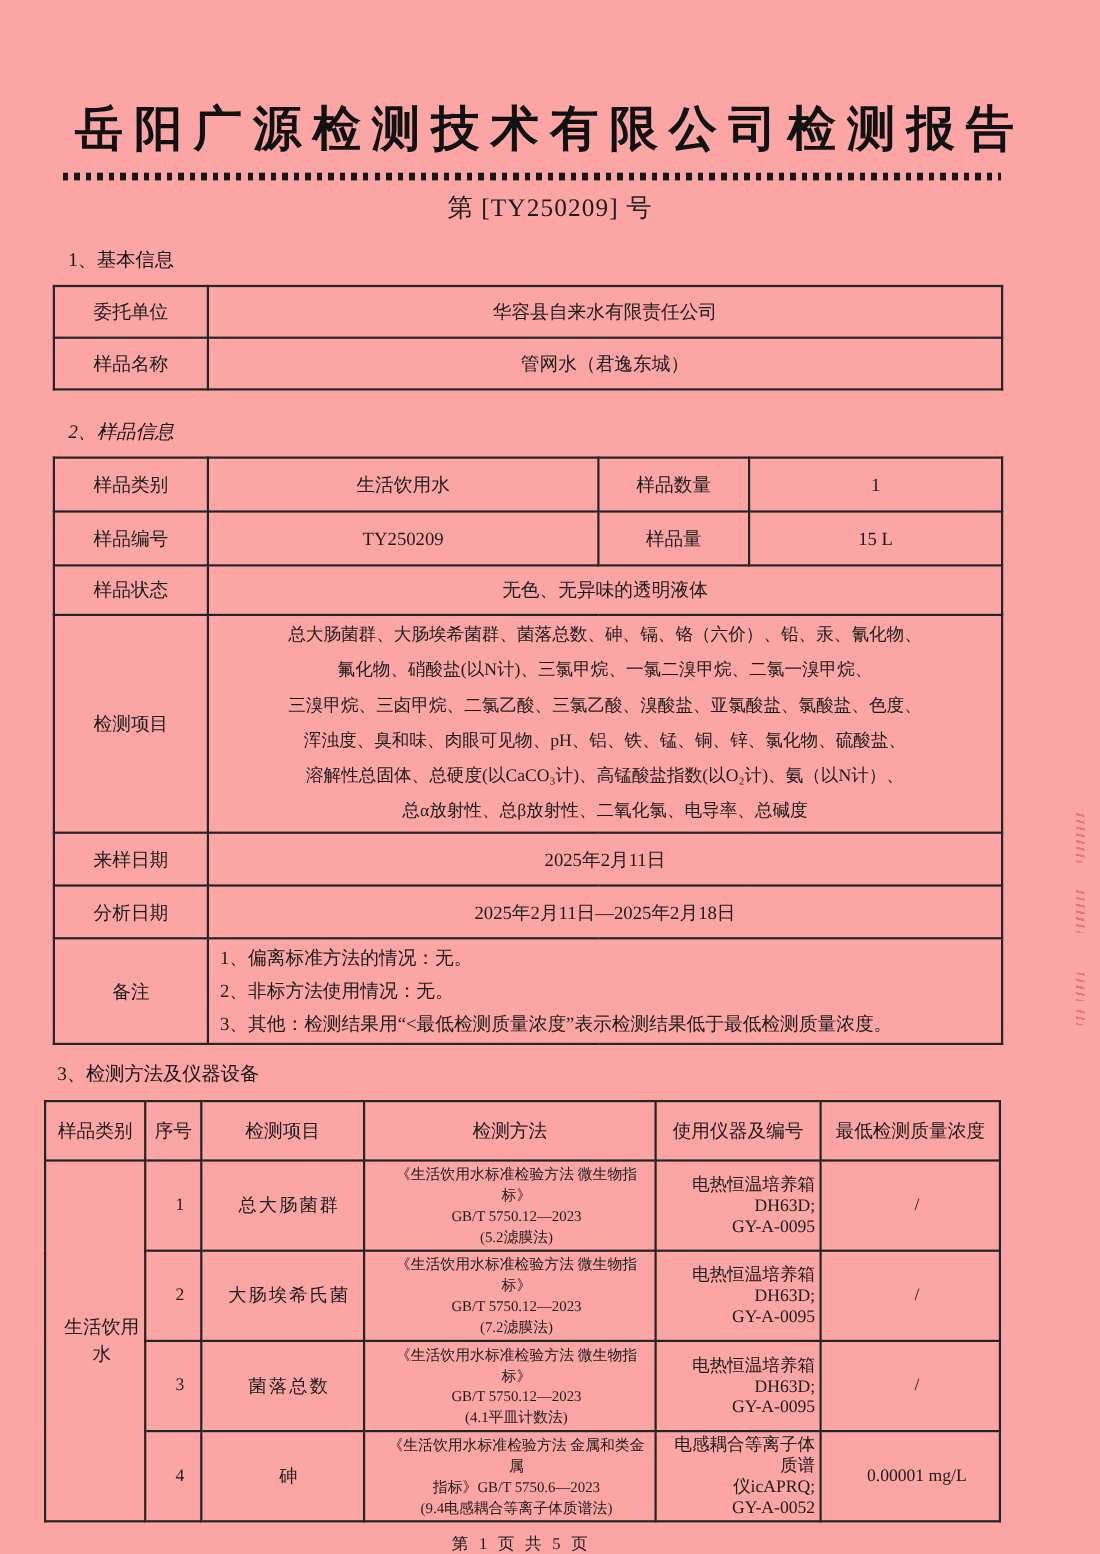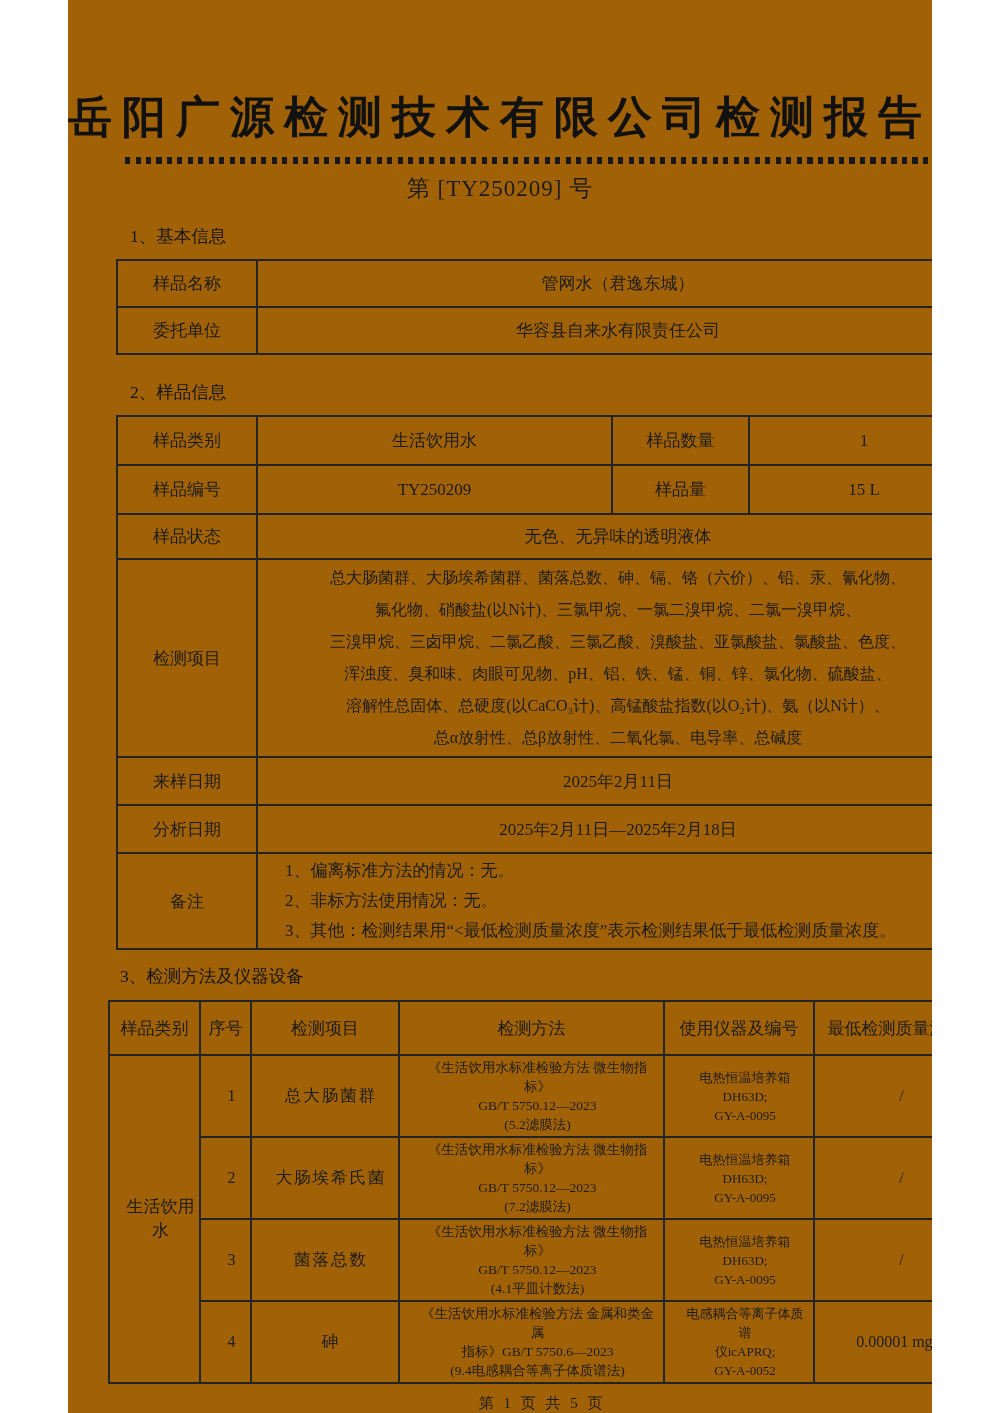--- a/index.html
+++ b/index.html
@@ -3,24 +3,24 @@
 <meta charset="utf-8">
 <style>
   * { margin: 0; padding: 0; box-sizing: border-box; }
   html, body { background: #ffffff; }
   body {
     font-family: "Liberation Serif", "DejaVu Serif", serif;
     color: #1c1c1c;
   }
   .page {
     position: relative;
-    width: 864px;
+    width: 1000px;
     height: 1413px;
     margin: 0 auto;
-    background: #a16207;
+    background: #fca5a5;
     overflow: hidden;
   }
   
   .report-title {
     margin-top: 88px;
     text-align: center;
     font-family: "Liberation Sans", "DejaVu Sans", sans-serif;
     font-weight: bold;
     font-size: 44px;
     letter-spacing: 10px;
@@ -37,21 +37,21 @@
     margin-top: 9px;
     text-align: center;
     font-size: 23px;
     letter-spacing: 1px;
   }
   .sec-heading {
     font-size: 17.5px;
     color: #151515;
   }
   .sec-heading.h1 { margin: 20px 0 11px 62px; }
-  .sec-heading.h2 { margin: 25px 12px 11px 62px; }
+  .sec-heading.h2 { margin: 25px 12px 11px 62px; font-style: italic; }
   .sec-heading.h3 { margin: 14px 0 12px 52px; }
   
   table {
     border-collapse: collapse;
     table-layout: fixed;
     font-size: 17px;
     color: #1c1c1c;
   }
   .t1, .t2 { margin-left: 48px; width: 862px; }
   .t3 { margin-left: 40px; width: 868px; }
@@ -63,30 +63,30 @@
     padding: 2px 4px;
     overflow: hidden;
   }
   .t1 td { height: 47px; }
   .t2 .r-std td { height: 49px; }
   .t2 .r-state td { height: 45px; }
   .t2 .r-items td { height: 196px; }
   .t2 .r-date td { height: 48px; }
   .t2 .r-remark td { height: 94px; }
   .items-line { line-height: 32px; font-size: 16px; }
-  .remark-cell { text-align: left; padding-left: 27px; }
+  .remark-cell { text-align: left; padding-left: 10px; }
   .remark-cell .rl { line-height: 30px; font-size: 17px; }
   
   .t3 th { height: 54px; font-size: 17px; }
   .t3 td { height: 58px; padding-left: 16px; }
   .t3 .cat-cell { font-size: 17px; line-height: 24px; }
   .t3 .no-cell { font-size: 16px; }
   .t3 .item-cell { font-size: 16.5px; letter-spacing: 2px; }
   .t3 .method-cell div { font-size: 13.5px; line-height: 19px; }
-  .t3 .instr-cell div { font-size: 13px; line-height: 19px; }
+  .t3 .instr-cell div { font-size: 16px; line-height: 19px; text-align: right; }
   .t3 .limit-cell { font-size: 16px; }
   
   .page-footer {
     margin-top: 10px;
     width: 948px;
     text-align: center;
     font-size: 15px;
     letter-spacing: 3px;
   }
   
@@ -116,26 +116,26 @@
 
   <div class="sec-heading h1">1、基本信息</div>
 
   <table class="t1">
     <colgroup>
         <col style="width:140px">
         <col style="width:722px">
       </colgroup>
     <tbody>
         <tr>
+      <td>委托单位</td>
+      <td>华容县自来水有限责任公司</td>
+    </tr>
+    <tr>
       <td>样品名称</td>
       <td>管网水（君逸东城）</td>
-    </tr>
-    <tr>
-      <td>委托单位</td>
-      <td>华容县自来水有限责任公司</td>
     </tr>
   </tbody>
     </table>
 
   <div class="sec-heading h2">2、样品信息</div>
 
   <table class="t2">
     <colgroup>
         <col style="width:140px">
         <col style="width:355px">

